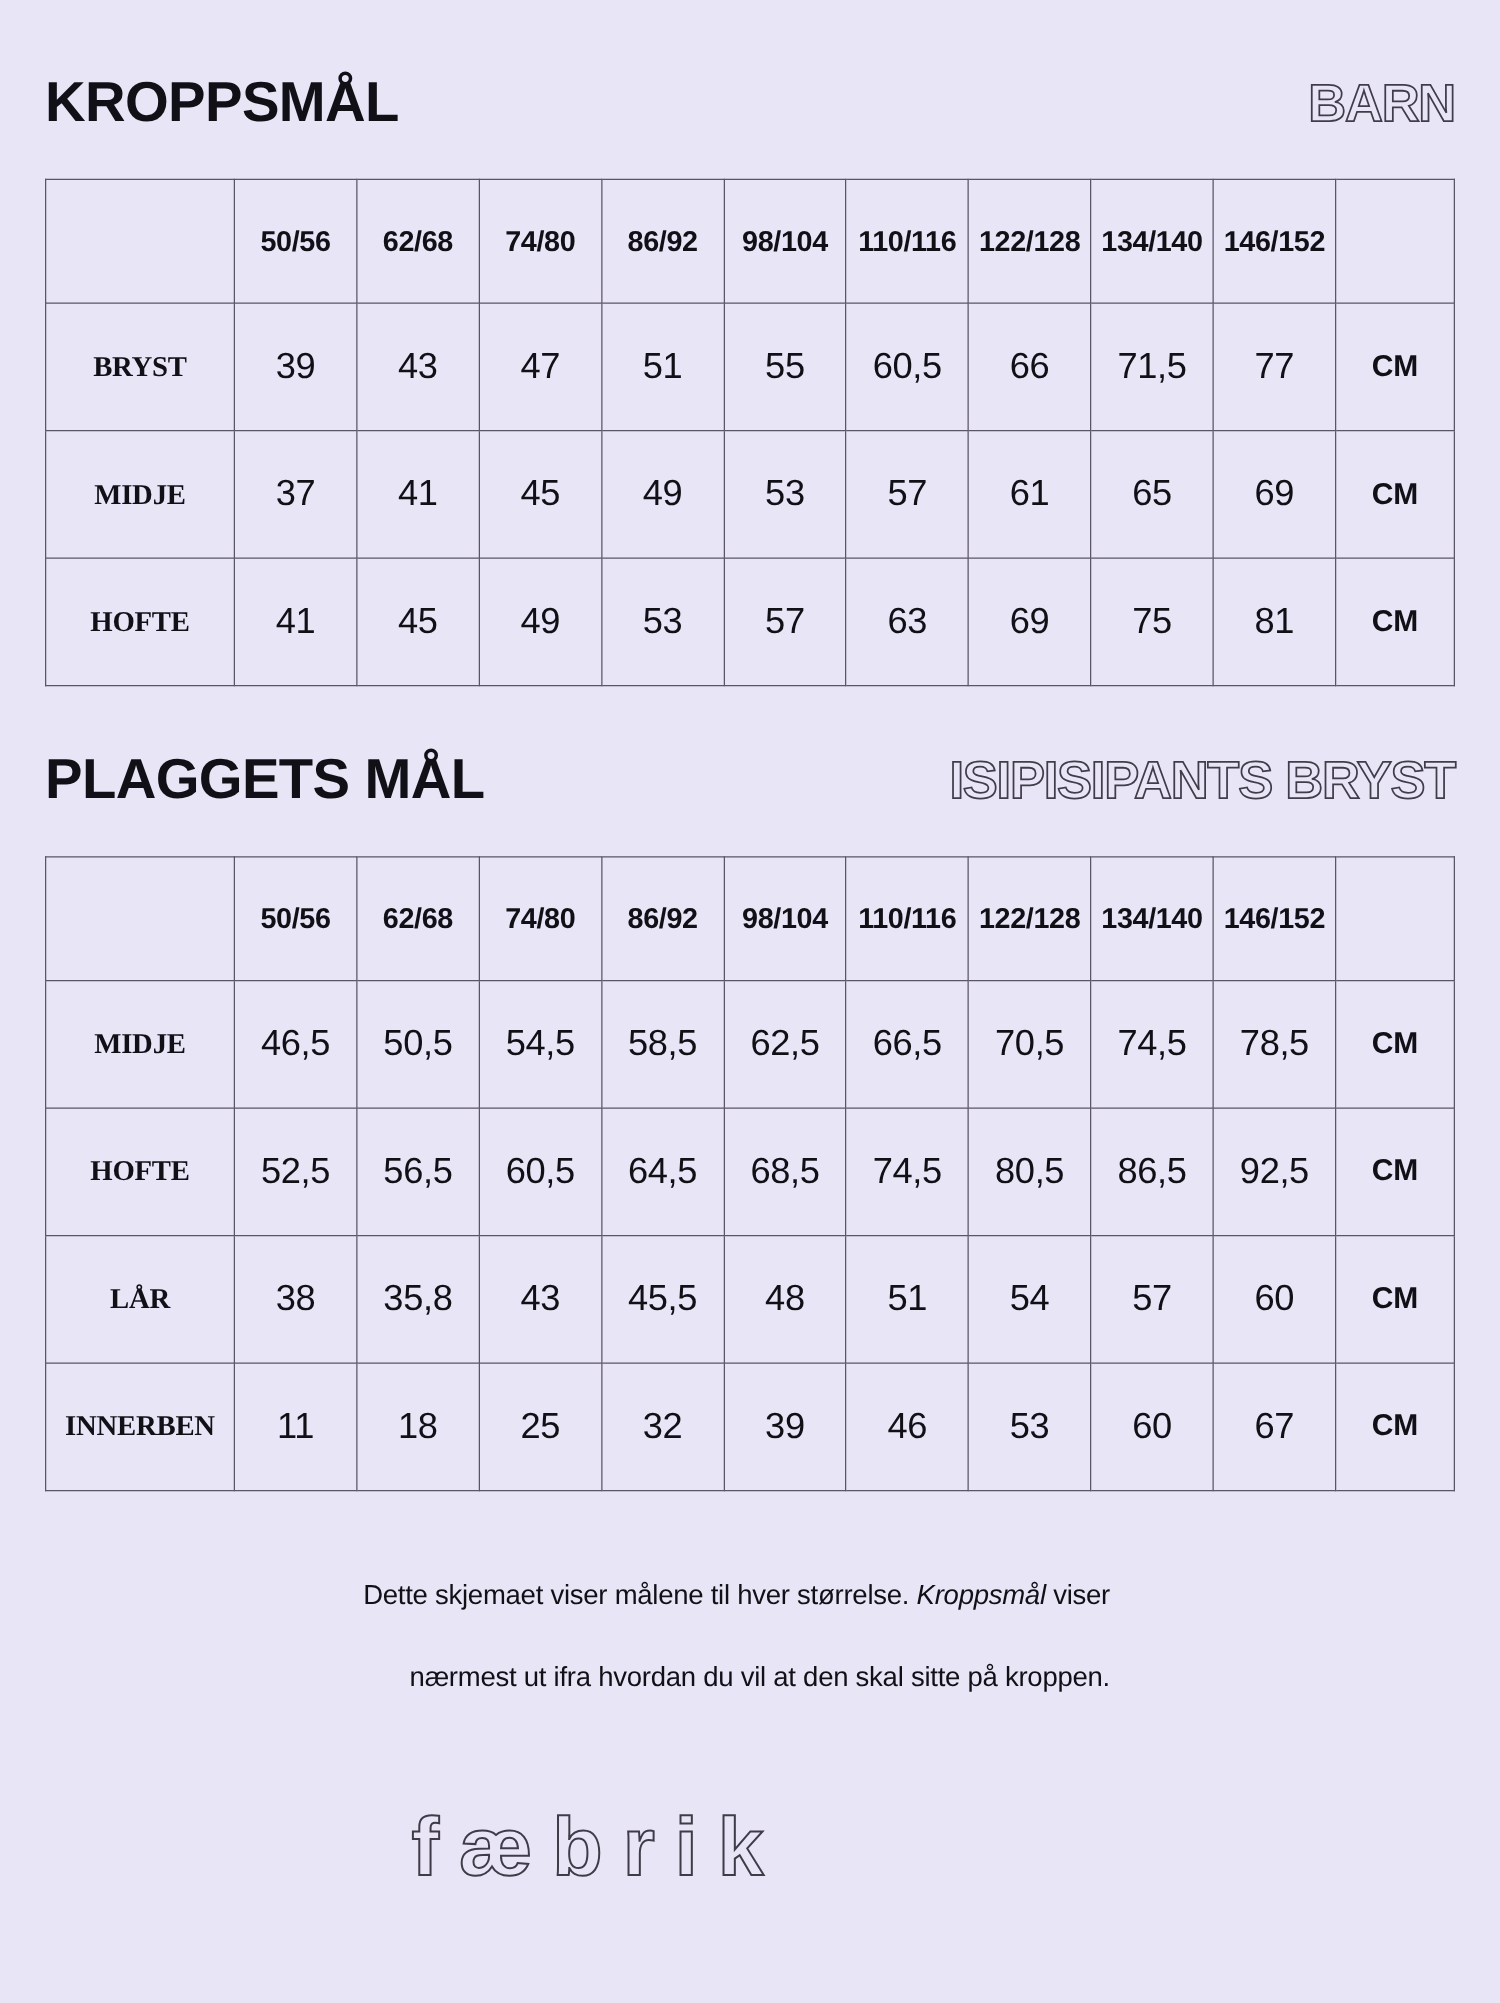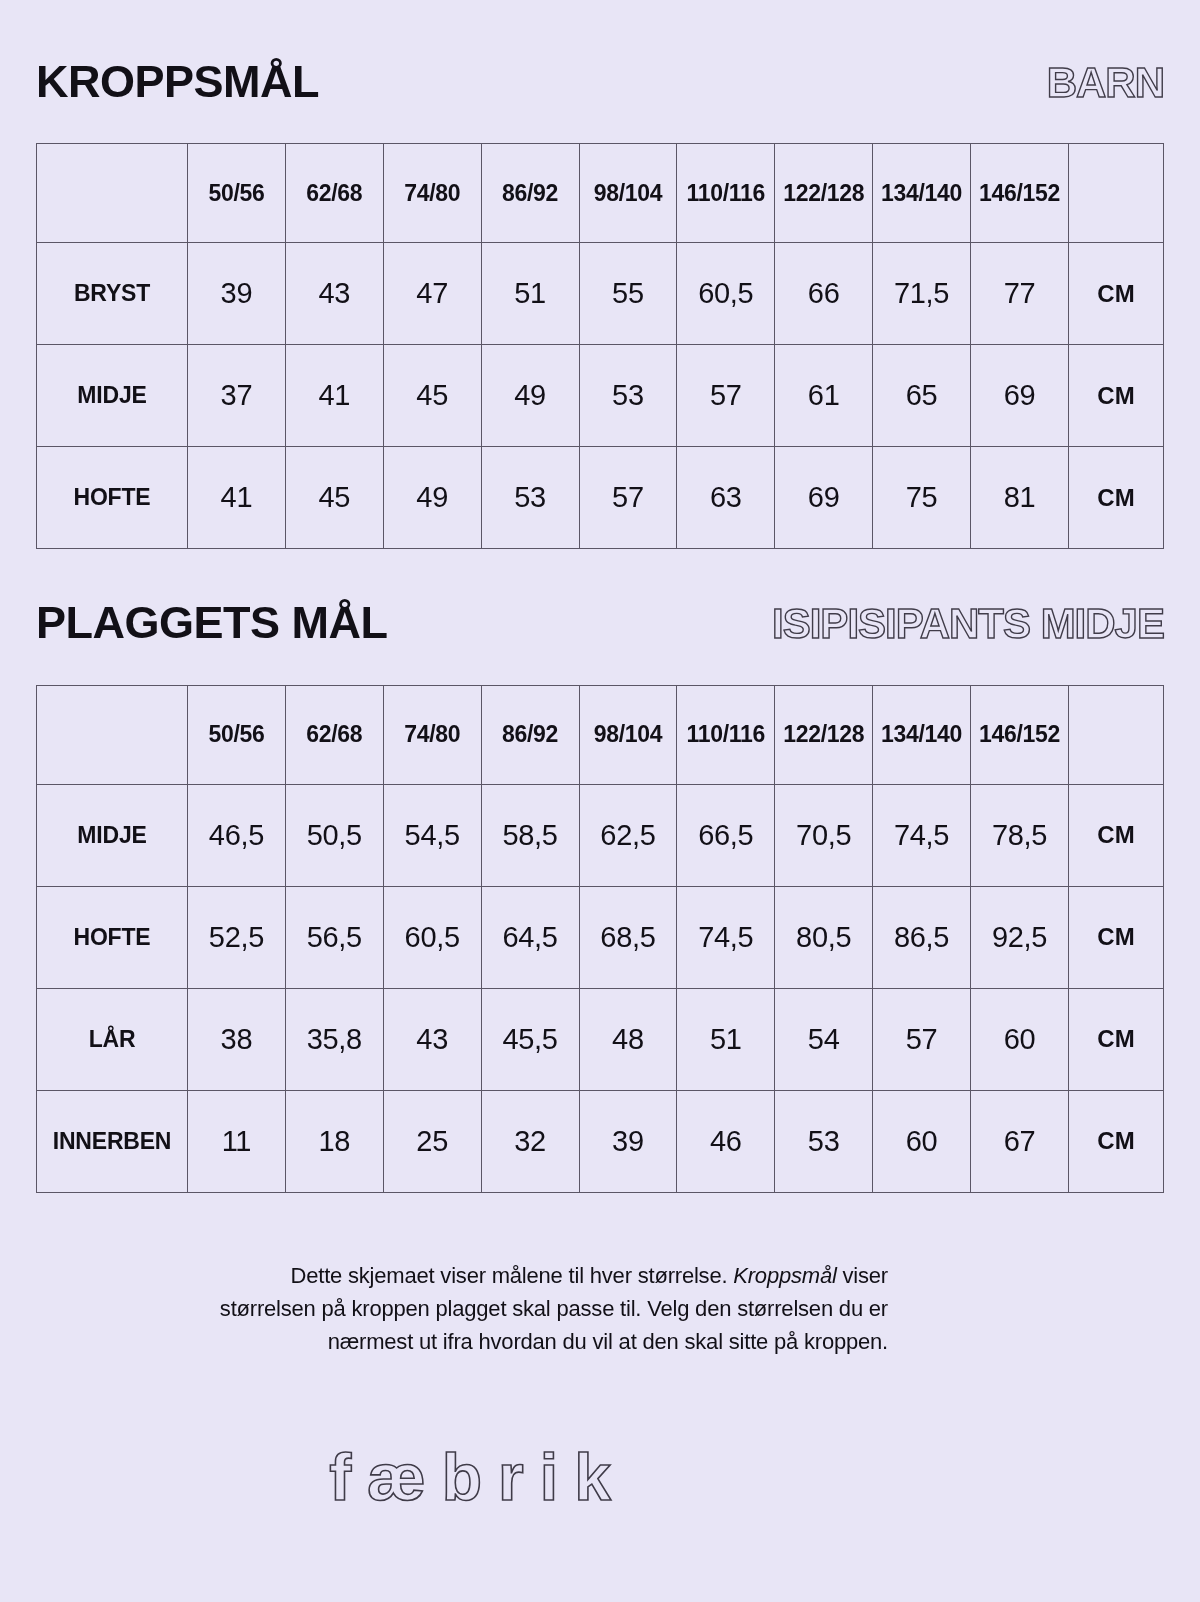--- a/index.html
+++ b/index.html
@@ -49,21 +49,21 @@
     text-align: center;
     vertical-align: middle;
     padding: 0;
   }
   .size-table thead th { height: 99px; }
   .size-table tbody td { height: 102px; }
   .col-label { width: 151px; }
   .col-unit  { width: 95px; }
   th.size-header { font-size: 23px; font-weight: 700; letter-spacing: -0.3px; }
   th.corner { font-weight: 400; }
-  td.row-label { font-size: 23px; font-weight: 700; letter-spacing: -0.2px; }
+  td.row-label { font-size: 23px; font-weight: 700; letter-spacing: -0.2px; font-family: Liberation Serif, serif; }
   td.value { font-size: 29px; font-weight: 400; letter-spacing: -0.3px; }
   td.unit { font-size: 24px; font-weight: 700; }
 
   .table-gap { margin-top: 50px; }
 
   .note {
     margin: 66px auto 0 auto;
     width: 820px;
     text-align: right;
     font-size: 22px;
@@ -160,21 +160,21 @@
           <td class="value">69</td>
           <td class="value">75</td>
           <td class="value">81</td>
           <td class="unit">CM</td>
         </tr>
       </tbody>
   </table>
 
   <div class="section-header table-gap">
     <div class="section-title">PLAGGETS MÅL</div>
-    <div class="section-tag outline-text">ISIPISIPANTS MIDJE</div>
+    <div class="section-tag outline-text">ISIPISIPANTS BRYST</div>
   </div>
 
   <table class="size-table">
     <colgroup>
       <col class="col-label">
       <col>
         <col>
         <col>
         <col>
         <col>
@@ -250,19 +250,19 @@
           <td class="value">53</td>
           <td class="value">60</td>
           <td class="value">67</td>
           <td class="unit">CM</td>
         </tr>
       </tbody>
   </table>
 
   <div class="note">
     <span>Dette skjemaet viser målene til hver størrelse. </span><span class="italic">Kroppsmål</span><span> viser</span><br>
-    <span>størrelsen på kroppen plagget skal passe til. Velg den størrelsen du er</span><br>
+    <br>
     <span>nærmest ut ifra hvordan du vil at den skal sitte på kroppen.</span>
   </div>
 
   <div class="logo">fæbrik</div>
 
 </div>
 
 </body></html>

